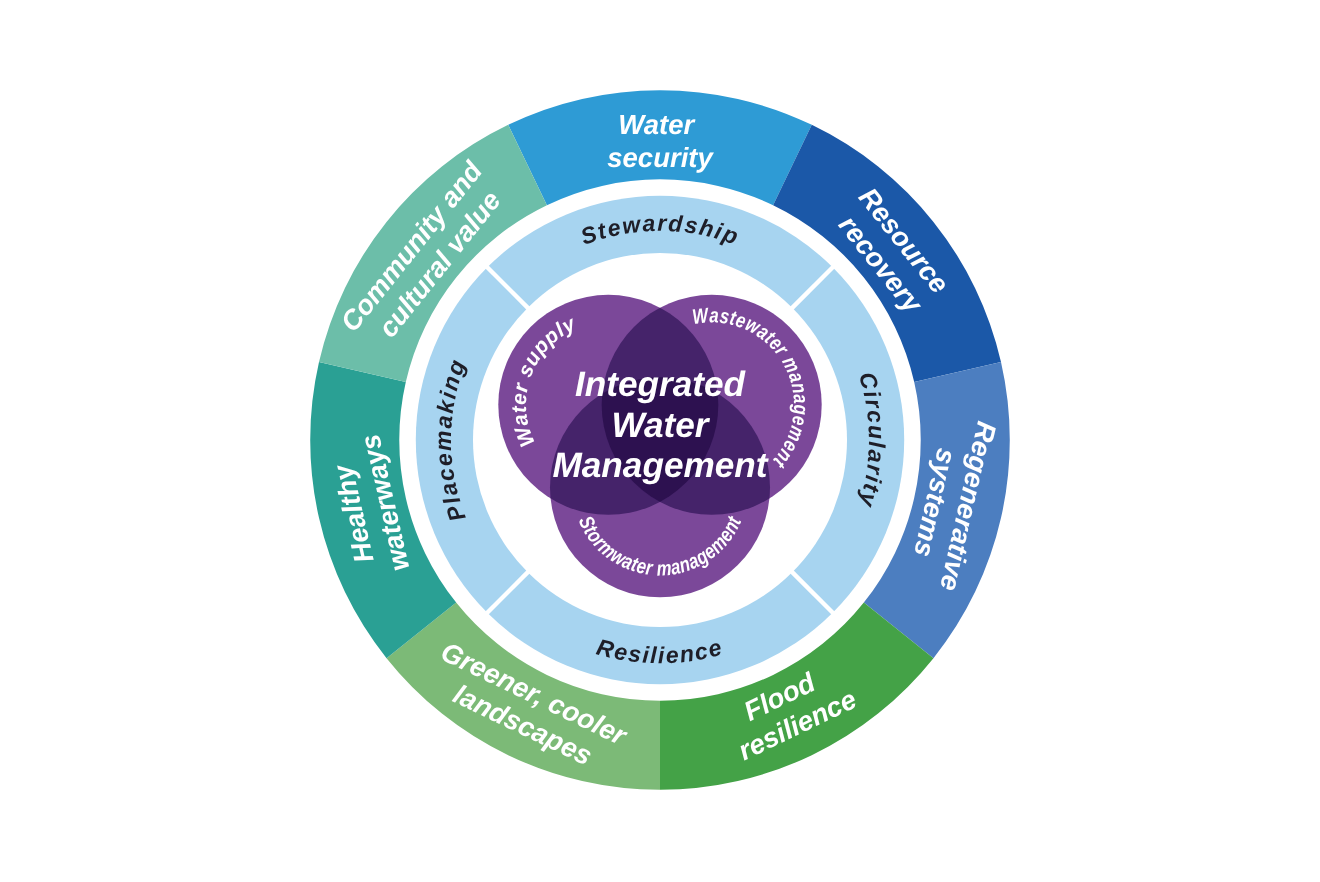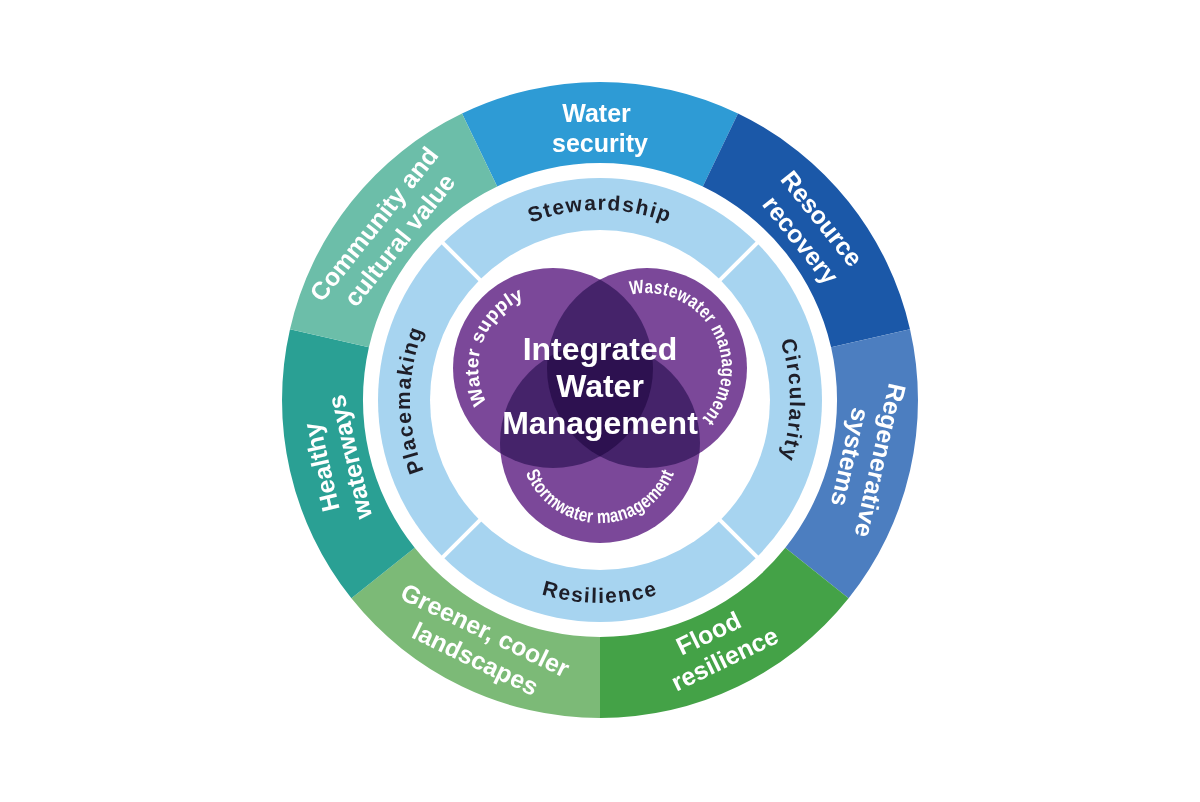--- a/index.html
+++ b/index.html
@@ -9,20 +9,21 @@
     width: 1200px;
     height: 802px;
     overflow: hidden;
     font-family: "Liberation Sans", "DejaVu Sans", sans-serif;
   }
   #stage {
     position: relative;
     width: 1200px;
     height: 802px;
     background: #ffffff;
+    font-style: italic;
   }
   svg { display: block; }
   .outer-label {
     font-size: 25px;
     font-weight: bold;
     text-anchor: middle;
   }
   .inner-label {
     font-size: 21px;
     font-weight: bold;

